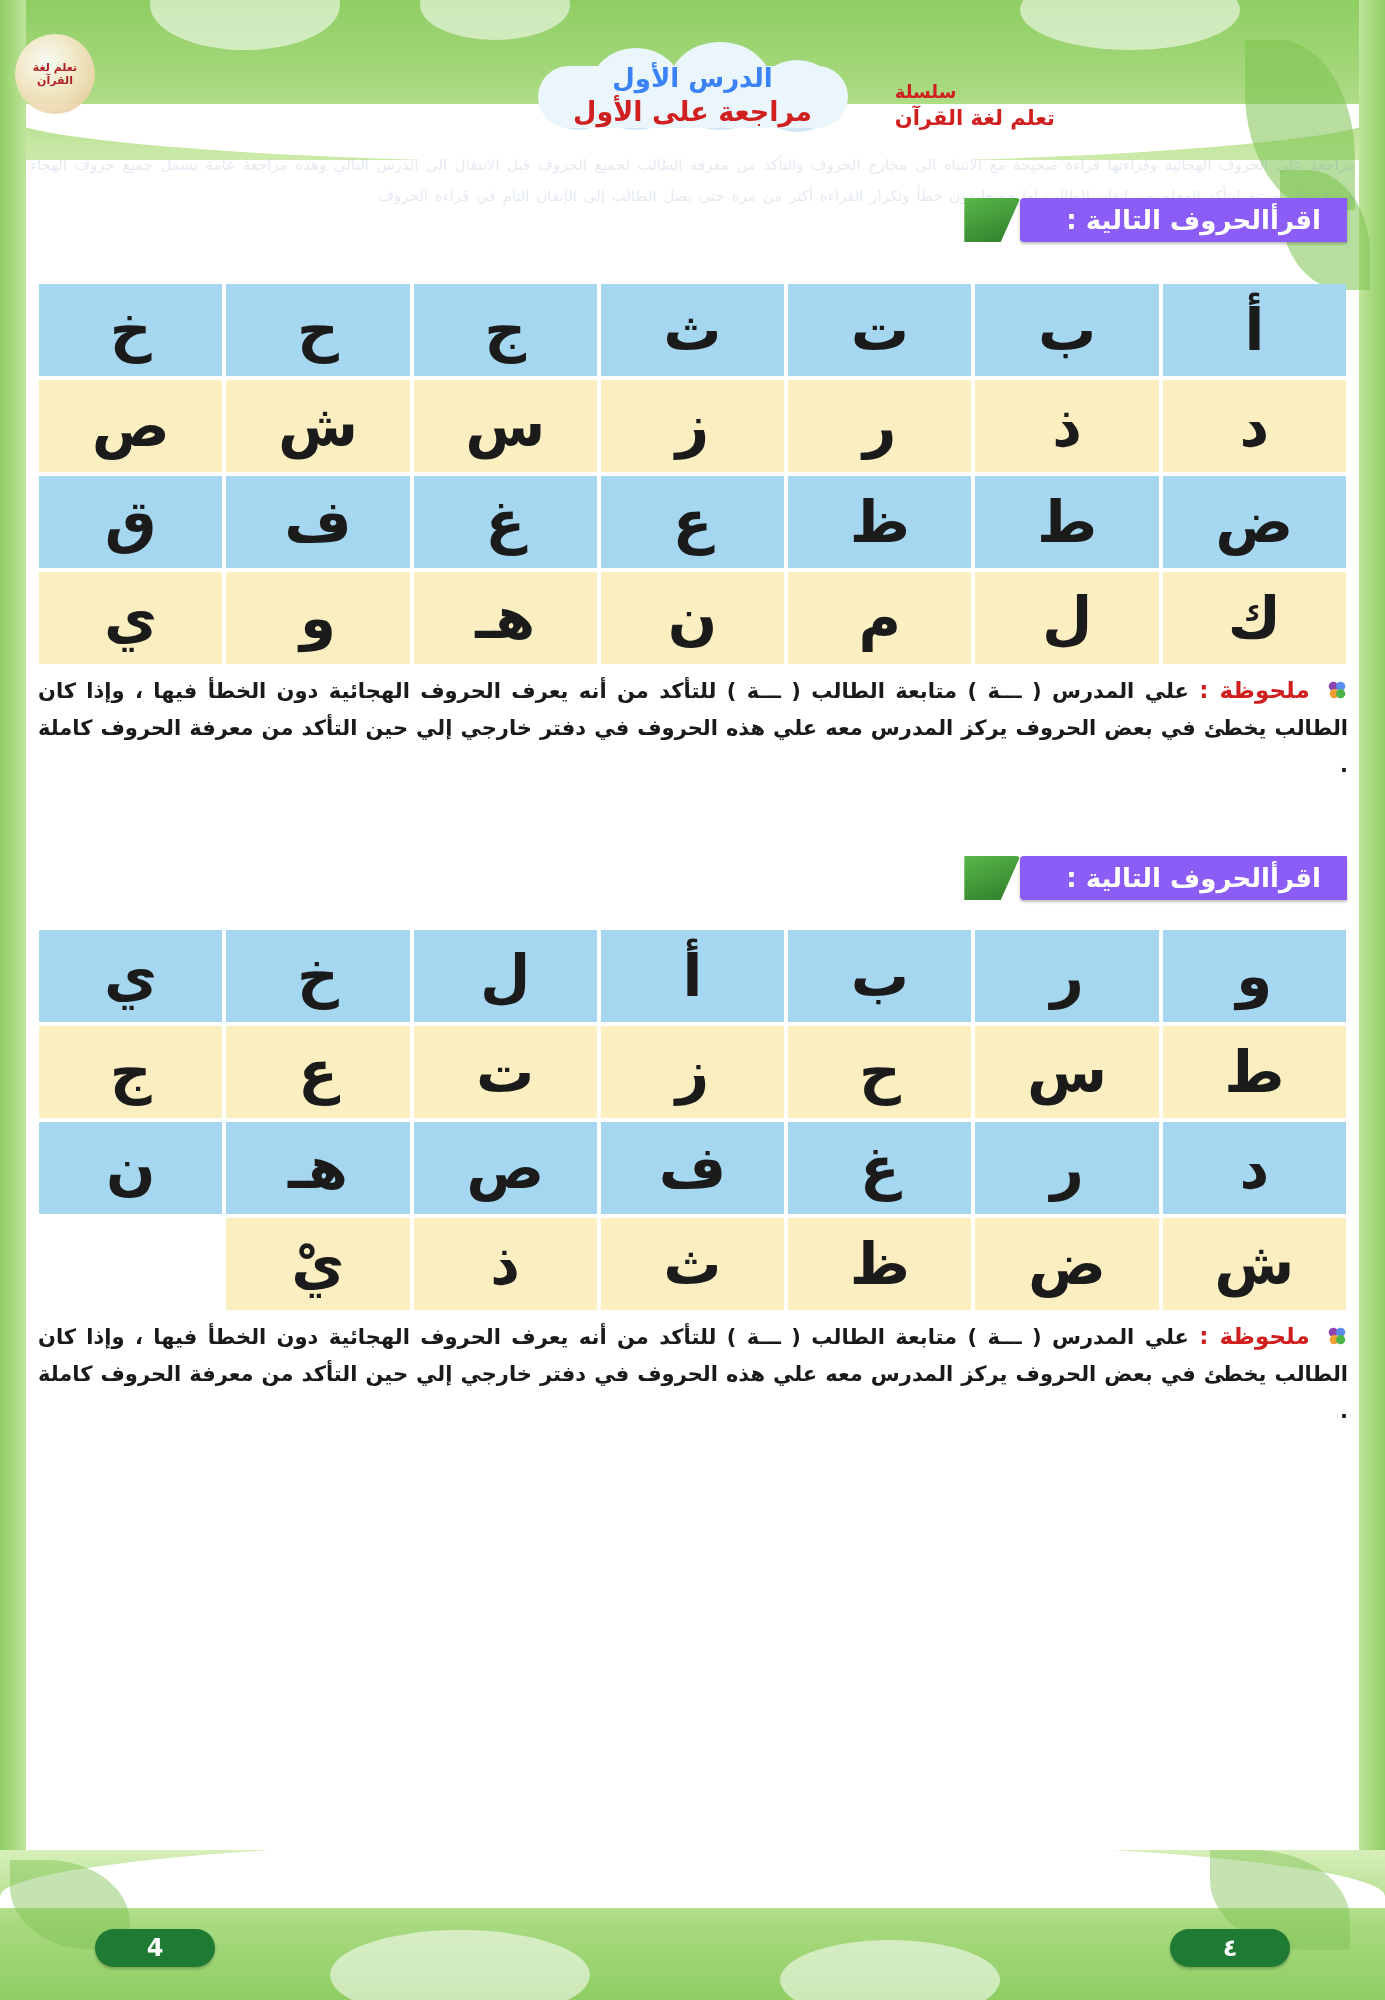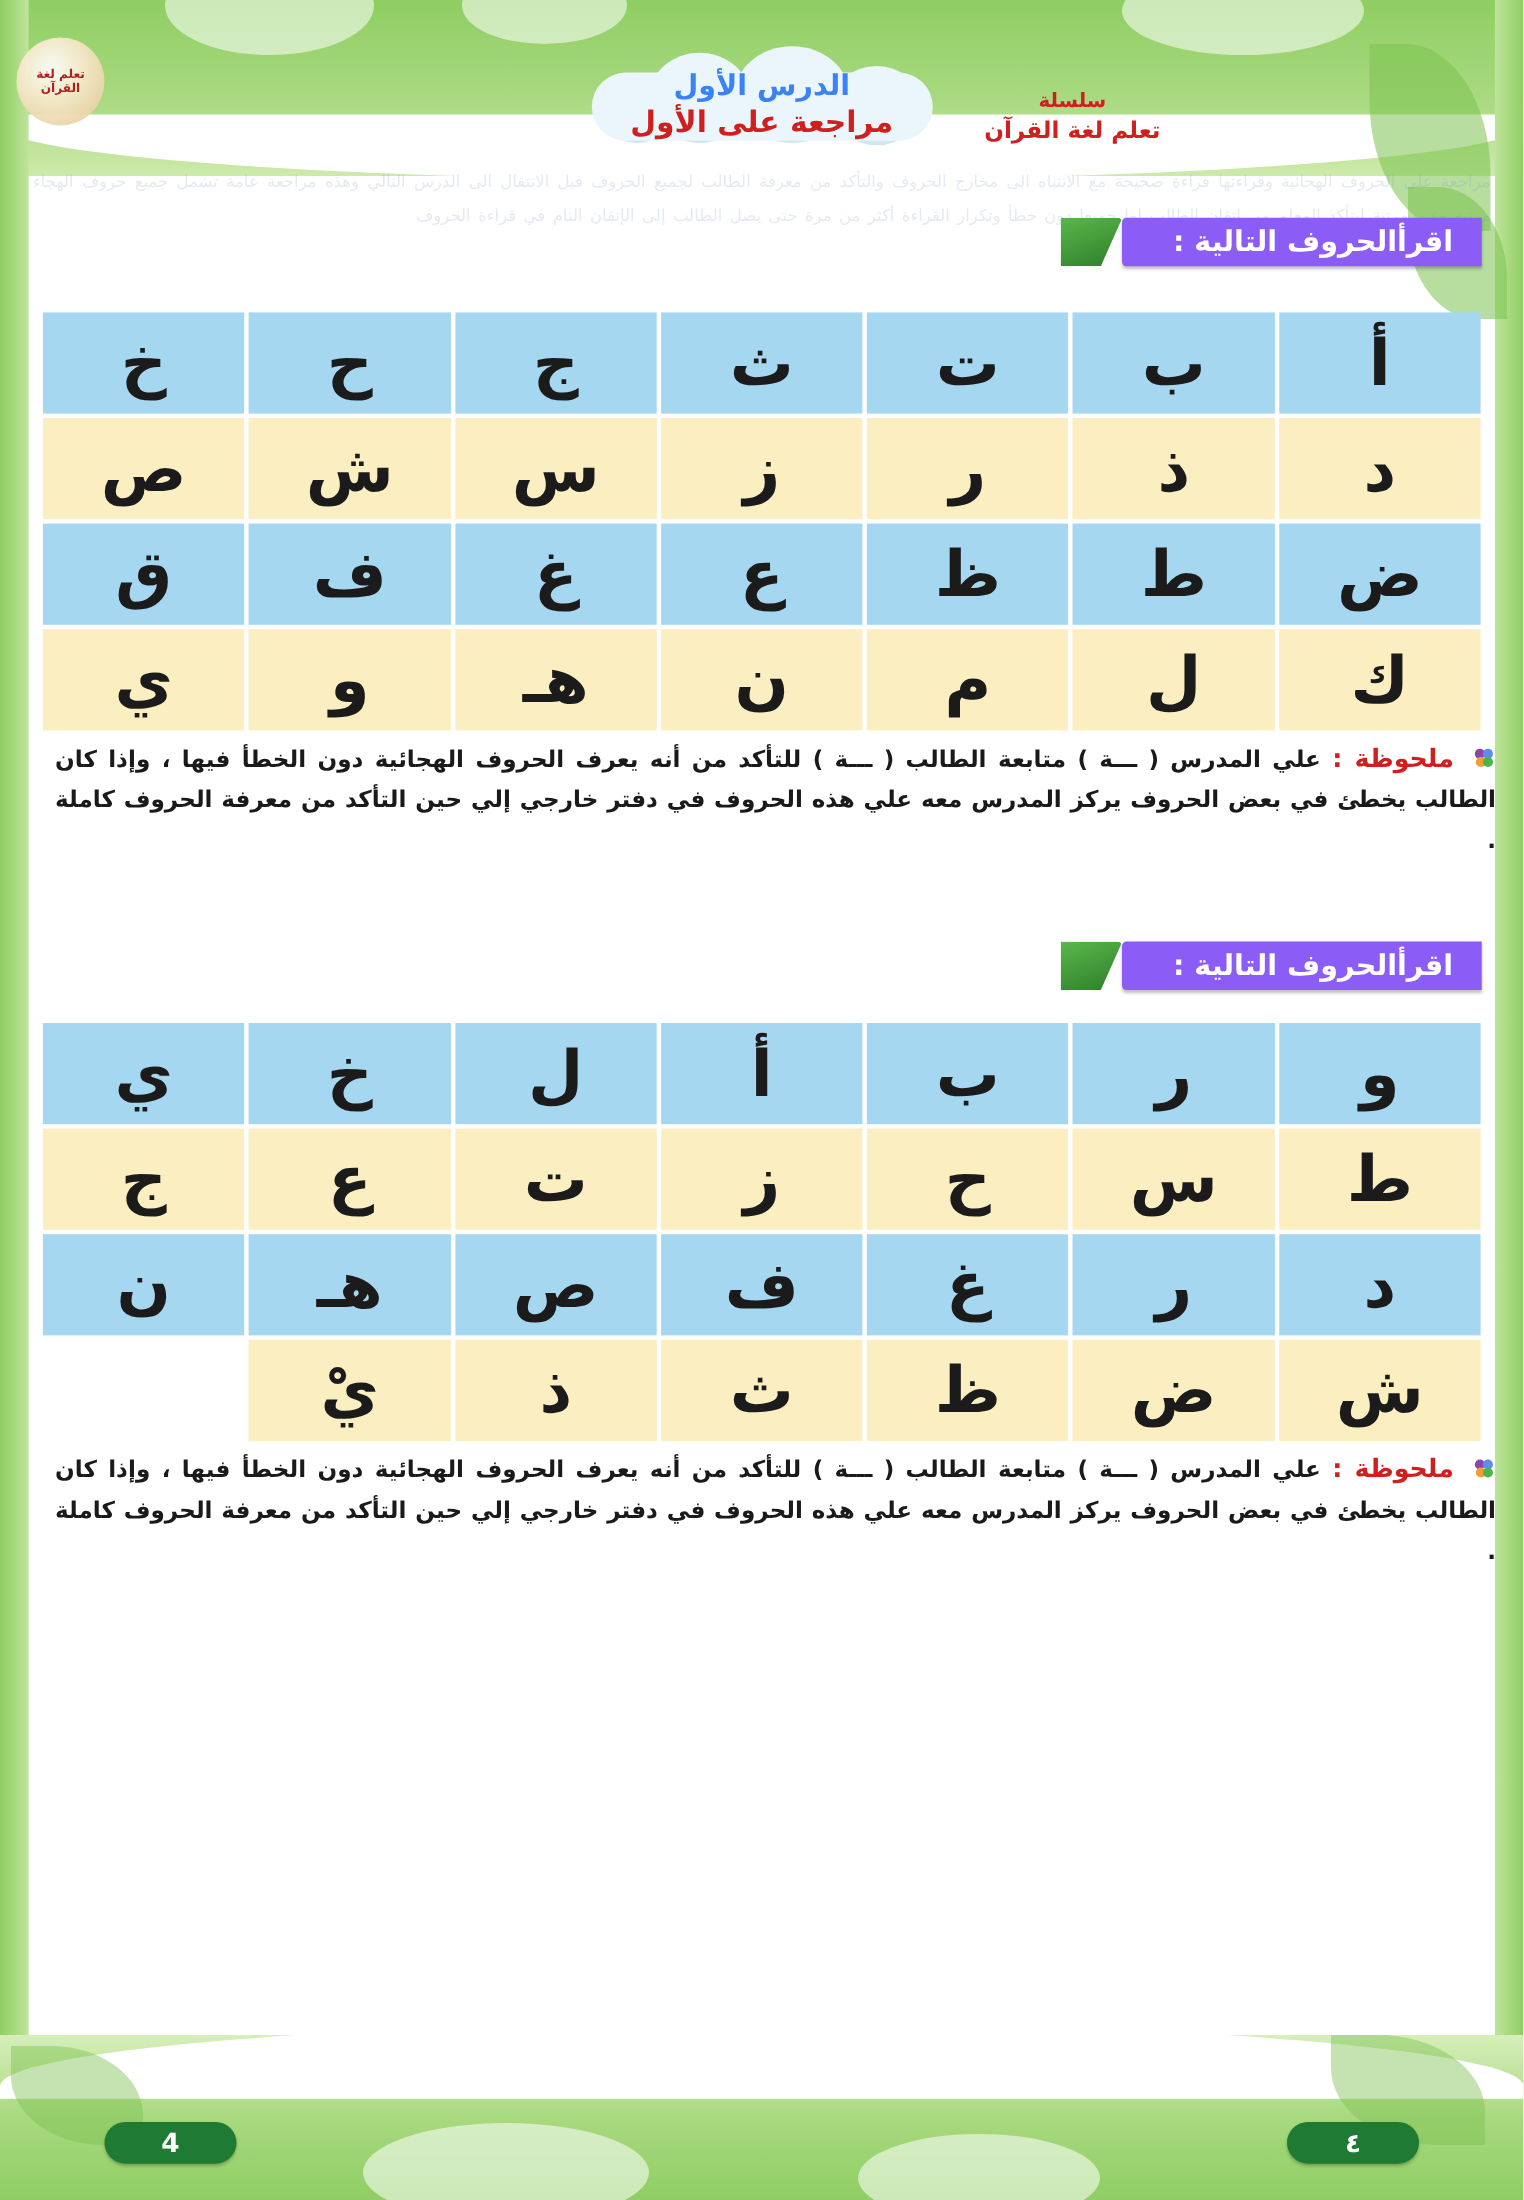--- a/index.html
+++ b/index.html
@@ -132,21 +132,21 @@
     font-size: 27px;
     font-weight: bold;
     line-height: 36px;
   }
 
   
   .series {
     position: absolute;
     top: 78px;
     right: 330px;
-    text-align: center;
+    text-align: left;
     color: #d01f1f;
     font-weight: bold;
     line-height: 27px;
   }
   .series .l1 { font-size: 18px; }
   .series .l2 { font-size: 21px; }
 
   
   .logo {
     position: absolute;
@@ -211,21 +211,21 @@
     color: #1b1b1b;
     font-family: "DejaVu Sans", sans-serif;
   }
   .grid .cell.blue { background: #a6d7f0; }
   .grid .cell.yellow { background: #fbeec0; }
 
   
   .note {
     position: absolute;
     width: 1310px;
-    left: 50px;
+    left: 38px;
     color: #1a1a1a;
     font-size: 21px;
     font-weight: bold;
     line-height: 37px;
     text-align: justify;
   }
   .note .label {
     color: #d01f1f;
     font-weight: bold;
     font-size: 23px;

